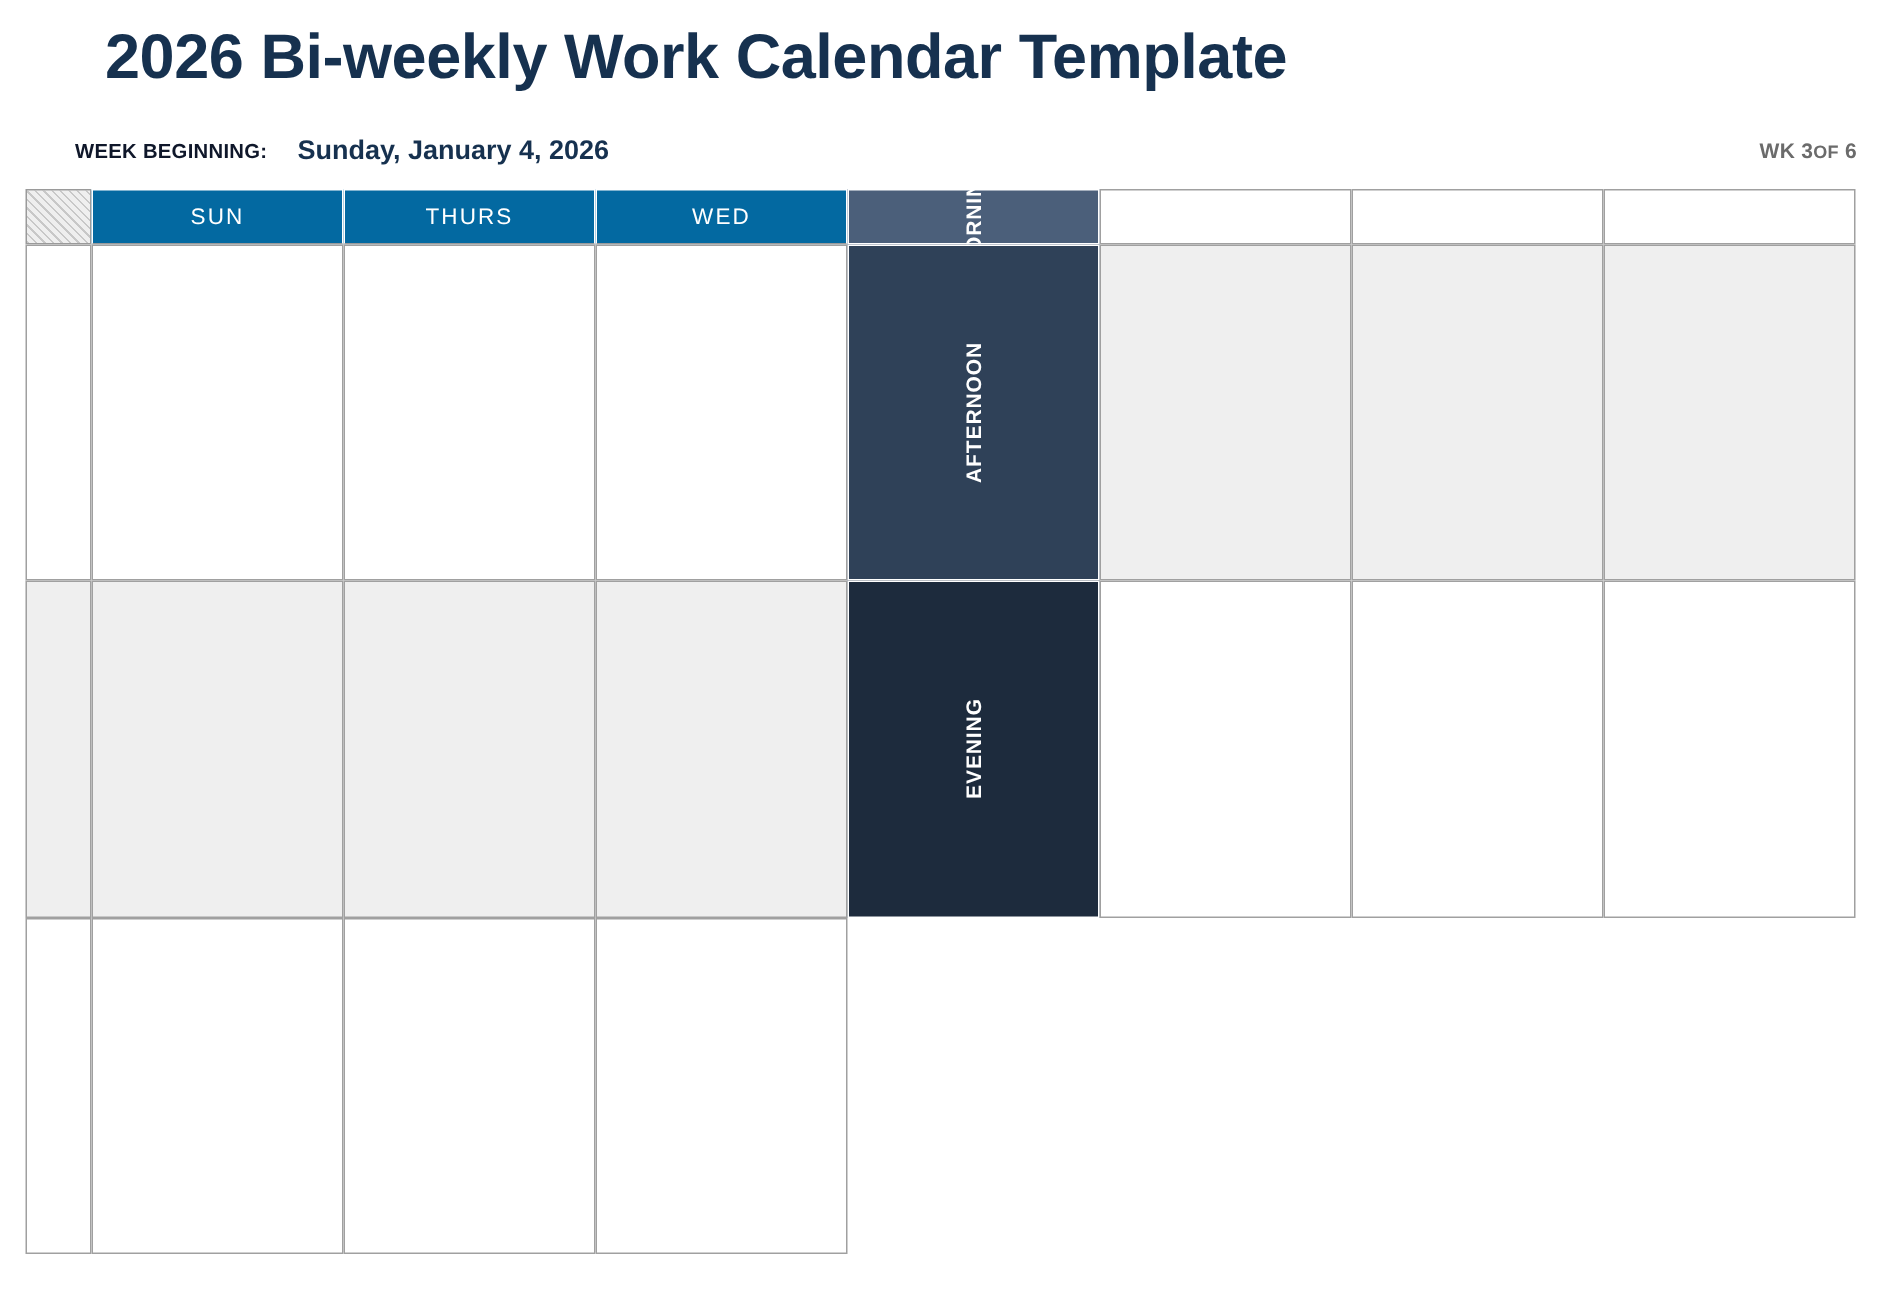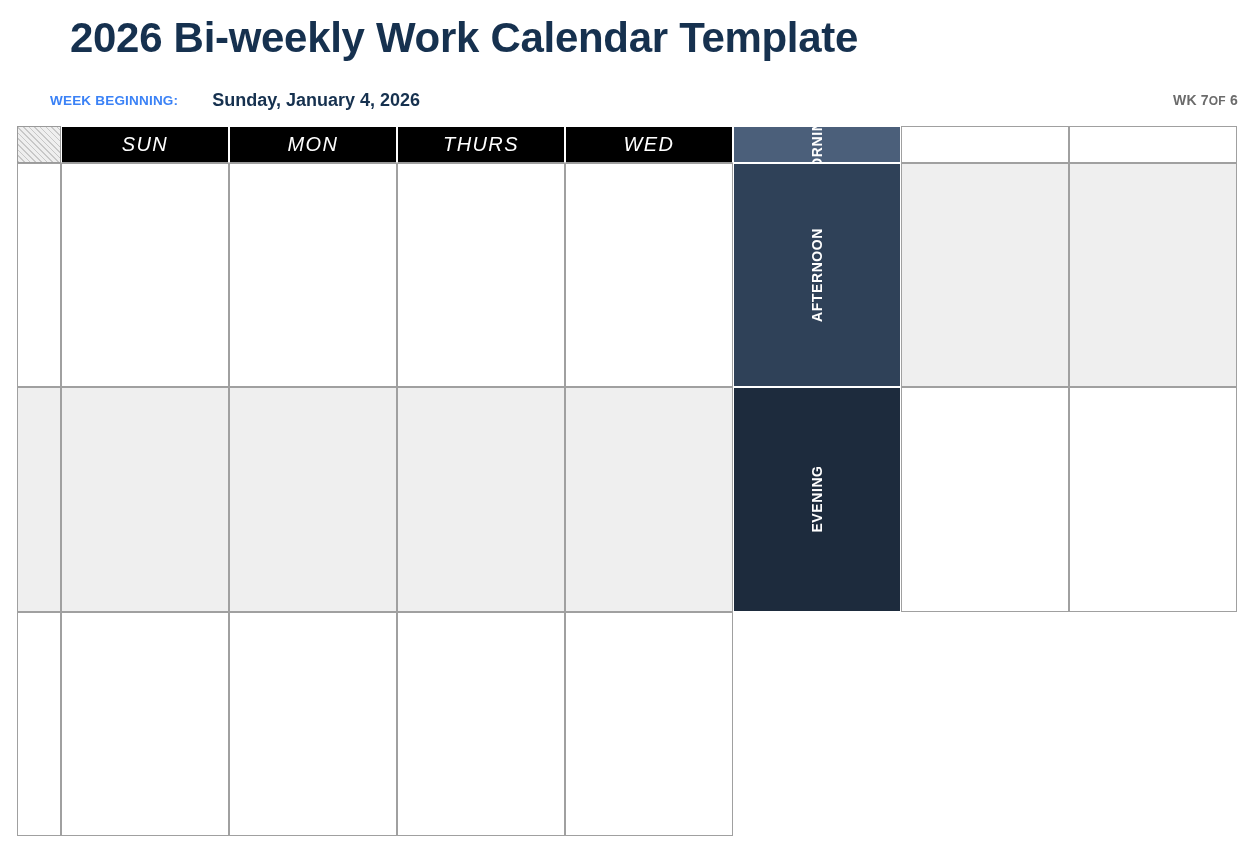--- a/index.html
+++ b/index.html
@@ -37,28 +37,28 @@
     top: 88px;
     width: 1188px;
     height: 24px;
     display: flex;
     align-items: center;
   }
   .wb-label {
     font-size: 13.5px;
     font-weight: bold;
     letter-spacing: 0.2px;
-    color: #3b82f6;
+    color: #0f172a;
     text-transform: uppercase;
   }
   .wb-value {
     font-size: 18px;
     font-weight: bold;
     color: #16314f;
-    margin-left: 34px;
+    margin-left: 20px;
     white-space: nowrap;
   }
   .wk-label {
     margin-left: auto;
     font-size: 14px;
     font-weight: bold;
     color: #6b6b6b;
     letter-spacing: 0.2px;
     white-space: nowrap;
   }
@@ -82,31 +82,30 @@
   .corner {
     background: repeating-linear-gradient(
       45deg,
       #c8c8c8 0px, #c8c8c8 1px,
       #efefef 1px, #efefef 4px
     );
     border: 1px solid #9a9a9a;
     box-sizing: border-box;
   }
   .dayhead {
-    background: #000000;
+    background: #0369a1;
     border: 1px solid #ffffff;
     border-bottom: 1px solid #9a9a9a;
     box-sizing: border-box;
     color: #ffffff;
-    font-size: 20px;
+    font-size: 15px;
     letter-spacing: 1.4px;
     display: flex;
     align-items: center;
     justify-content: center;
-    font-style: italic;
   }
   .rowlabel {
     box-sizing: border-box;
     border: 1px solid #ffffff;
     position: relative;
     color: #ffffff;
   }
   .rowlabel span {
     position: absolute;
     left: 50%;
@@ -134,28 +133,27 @@
 </head>
 <body>
 
 <div class="page">
 
   <div class="title">2026 Bi-weekly Work Calendar Template</div>
 
   <div class="subheader">
     <div class="wb-label">WEEK BEGINNING:</div>
     <div class="wb-value">Sunday, January 4, 2026</div>
-    <div class="wk-label"><span>WK 7</span><span class="small">OF</span> <span>6</span></div>
+    <div class="wk-label"><span>WK 3</span><span class="small">OF</span> <span>6</span></div>
   </div>
 
   <div class="grid">
 
     <div class="corner"></div>
     <div class="dayhead">SUN</div>
-    <div class="dayhead">MON</div>
     <div class="dayhead">THURS</div>
     <div class="dayhead">WED</div>
 
     <div class="rowlabel morning">
         <span>MORNING</span>
       </div>
     <div class="cell"></div>
     <div class="cell"></div>
     <div class="cell"></div>
     <div class="cell"></div>

